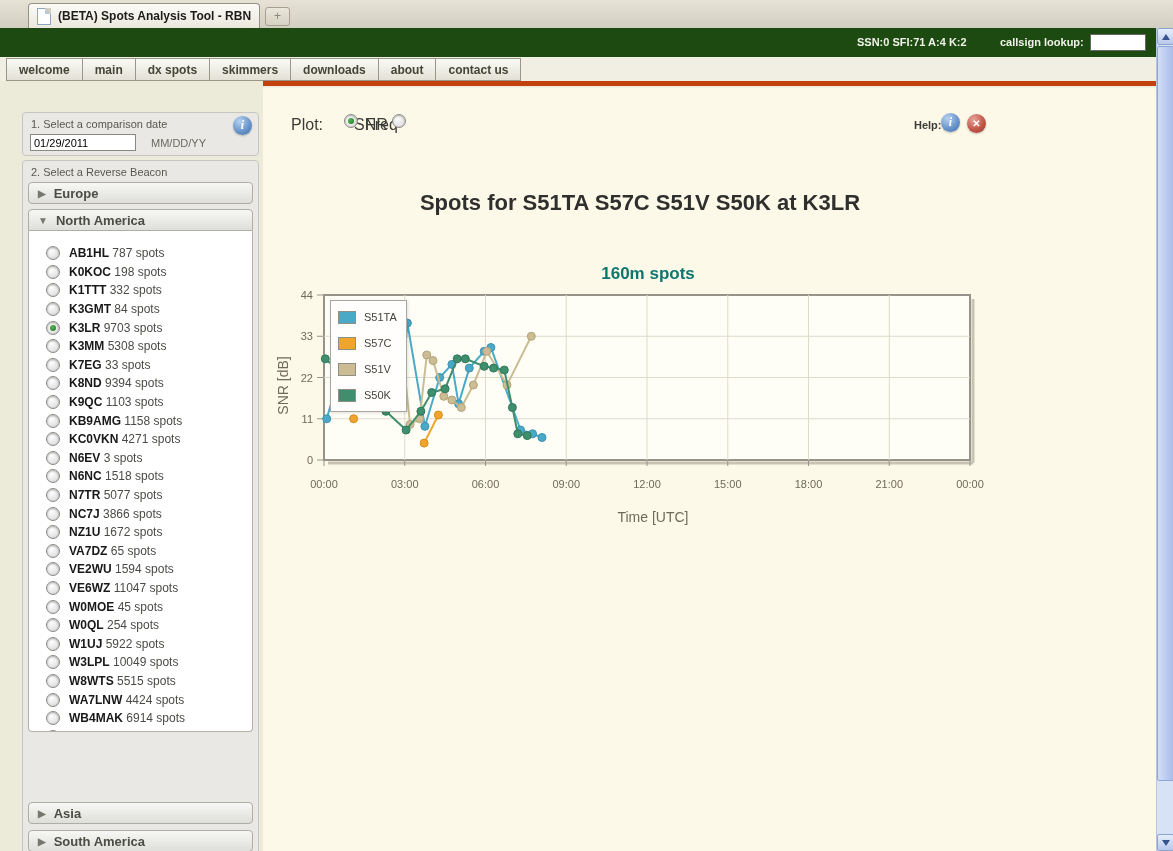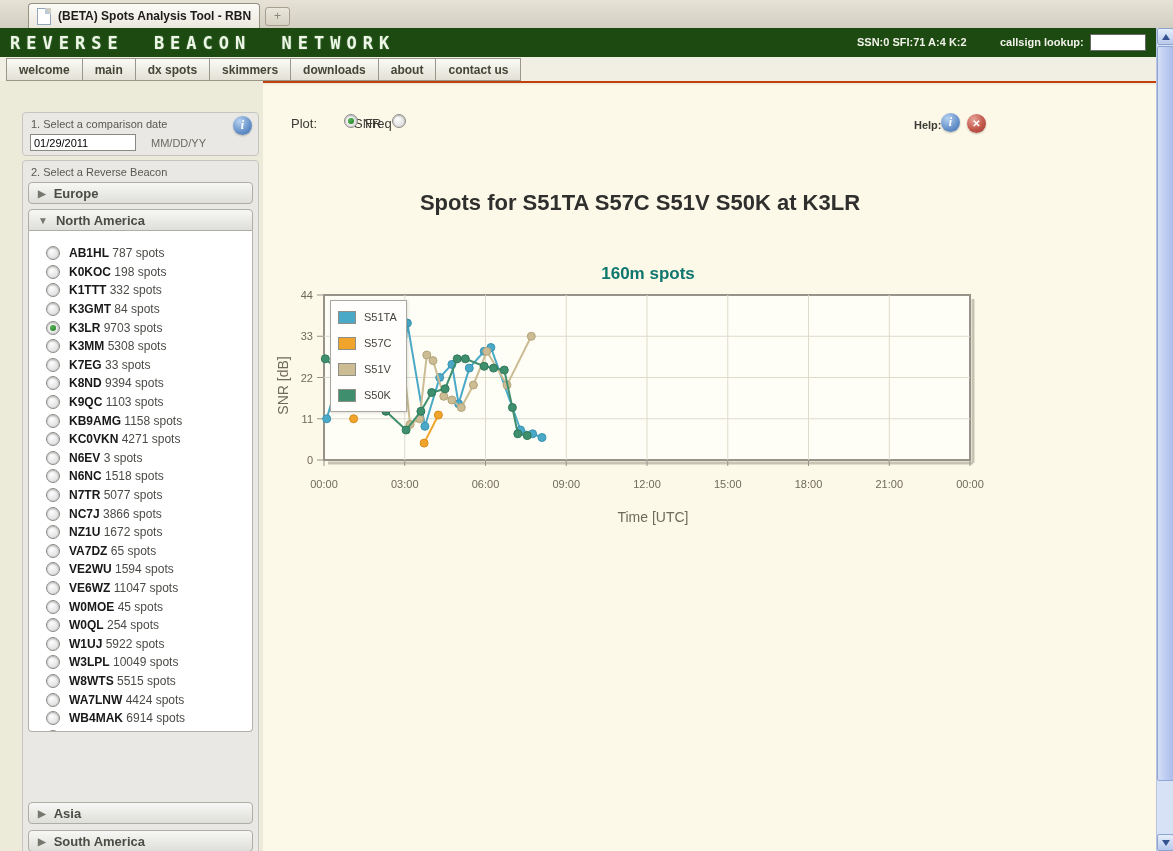--- a/index.html
+++ b/index.html
@@ -27,21 +27,21 @@
          letter-spacing:6px;word-spacing:14px;color:#eef6e7;text-shadow:0 0 2px #5a8a50;}
   .hdrstats{position:absolute;left:857px;top:0;height:29px;line-height:29px;
          font-size:11px;font-weight:bold;color:#f2f2ea;}
   .lookup-label{position:absolute;left:1000px;top:0;height:29px;line-height:29px;
          font-size:11px;font-weight:bold;color:#f2f2ea;}
   .lookup-input{position:absolute;left:1090px;top:6px;width:50px;height:15px;border:1px solid #666;
          font-size:11px;padding:0 2px;}
 
   
   .navbar{position:absolute;left:0;top:57px;width:1173px;height:24px;background:#f1efe4;
-          border-bottom:2px solid #c2410c;box-shadow:0 1px 2px rgba(0,0,0,.08);}
+          border-bottom:5px solid #c2410c;box-shadow:0 1px 2px rgba(0,0,0,.08);}
   .navtabs{position:absolute;left:6px;top:1px;display:flex;}
   .navtab{display:block;box-sizing:border-box;height:23px;padding:4px 12px 0 12px;
           background:linear-gradient(#fafaf5,#e3e1d5);border:1px solid #9a9689;margin-right:-1px;
           font-size:12px;font-weight:bold;color:#454538;text-decoration:none;cursor:pointer;}
 
   
   .leftcol{position:absolute;left:0;top:81px;width:263px;height:770px;background:#ecead9;}
 
   .panel{position:absolute;box-sizing:border-box;background:#e9e8e4;border:1px solid #c6c5bf;
          border-radius:4px;}
@@ -72,21 +72,21 @@
   .radio{width:12px;height:12px;border-radius:50%;border:1px solid #8a8a84;flex:none;position:relative;
        background:radial-gradient(circle at 35% 30%,#ffffff,#e6e6e6 60%,#c9c9c9);
        box-shadow:inset 0 1px 2px rgba(0,0,0,.28);}
   .radio.sel::after{content:'';position:absolute;left:3px;top:3px;width:6px;height:6px;border-radius:50%;
        background:radial-gradient(circle at 35% 35%,#55b455,#1e7a1e);}
   .beacon-row .radio{margin-right:9px;}
   .beacon-call{font-size:12px;font-weight:bold;color:#181818;}
   .beacon-cnt{font-size:12px;color:#4a4a46;white-space:pre;}
 
   
-  .ctl-label{position:absolute;font-size:13px;color:#3c3c36;}
+  .ctl-label{position:absolute;font-size:16px;color:#3c3c36;}
   .ctl-radio{position:absolute;}
   #help-label{font-weight:bold;font-size:11px;}
   #help-info{position:absolute;left:941px;top:113px;}
   #help-close{position:absolute;left:967px;top:114px;}
 
   
   #page-title{position:absolute;left:280px;top:190px;width:720px;text-align:center;
        font-size:22px;font-weight:bold;color:#2f2f2d;}
   #chart-title{position:absolute;left:290px;top:264px;width:716px;text-align:center;
        font-size:17px;font-weight:bold;color:#0f766e;}
@@ -119,21 +119,20 @@
 
   <div class="tabbar">
     <div class="btab">
       <span class="docicon"></span>
       <span class="btab-title">(BETA) Spots Analysis Tool - RBN - R...</span>
     </div>
     <div class="newtab">+</div>
   </div>
 
   <div class="greenbar">
-    <span class="brand">REVERSE BEACON NETWORK</span>
     <span class="hdrstats">SSN:0 SFI:71 A:4 K:2</span>
     <span class="lookup-label">callsign lookup:</span>
     <input class="lookup-input" value="" style="">
   </div>
 
   <div class="navbar">
     <div class="navtabs">
       <a class="navtab">welcome</a>
       <a class="navtab">main</a>
       <a class="navtab">dx spots</a>

